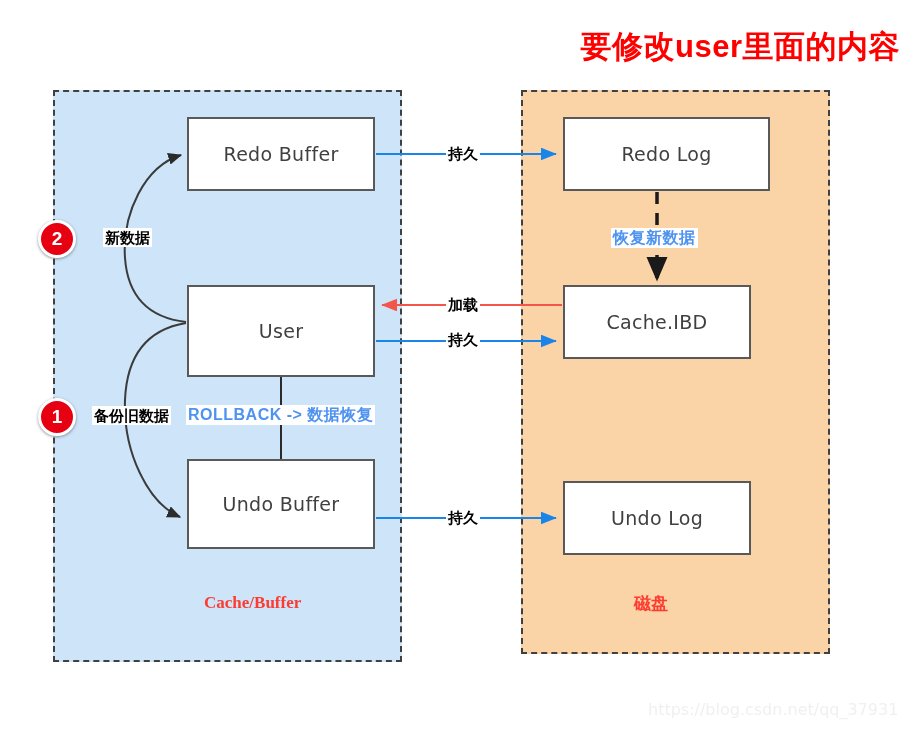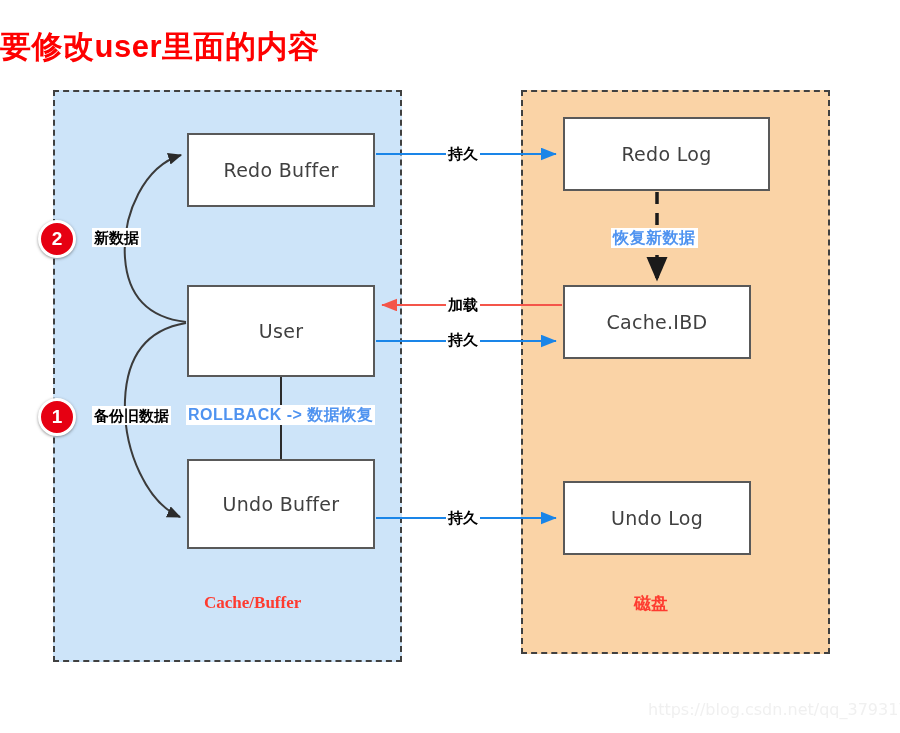--- a/index.html
+++ b/index.html
@@ -17,21 +17,21 @@
     background: #ffffff;
     overflow: hidden;
   }
 
   
   #page-title {
     position: absolute;
     left: 0;
     top: 26px;
     width: 900px;
-    text-align: left;
+    text-align: right;
     color: #fe0000;
     font-size: 31px;
     font-weight: bold;
     letter-spacing: 0.5px;
     white-space: nowrap;
   }
 
   
   .panel {
     position: absolute;
@@ -69,21 +69,21 @@
     background: #ffffff;
     border: 2px solid #595959;
     display: flex;
     align-items: center;
     justify-content: center;
     color: #404040;
     font-size: 19px;
     font-family: "DejaVu Sans", "Liberation Sans", sans-serif;
     letter-spacing: 0.3px;
   }
-  #box-redo-buffer { left: 187px; top: 117px; width: 188px; height: 74px; margin-top: 16px; }
+  #box-redo-buffer { left: 187px; top: 117px; width: 188px; height: 74px; }
   #box-user        { left: 187px; top: 285px; width: 188px; height: 92px; }
   #box-undo-buffer { left: 187px; top: 459px; width: 188px; height: 90px; }
   #box-redo-log    { left: 563px; top: 117px; width: 207px; height: 74px; }
   #box-user-ibd    { left: 563px; top: 285px; width: 188px; height: 74px; }
   #box-undo-log    { left: 563px; top: 481px; width: 188px; height: 74px; }
 
   
   #connectors {
     position: absolute;
     left: 0;
@@ -122,21 +122,21 @@
     color: #000000;
     white-space: nowrap;
     padding: 1px 2px;
     line-height: 1.15;
   }
   .edge-label.blue-text {
     color: #4f93f0;
     font-size: 16px;
     letter-spacing: 0.5px;
   }
-  #lbl-new-data      { left: 92px;  top: 228px; }
+  #lbl-new-data      { left: 103px;  top: 228px; }
   #lbl-backup-old    { left: 92px;  top: 406px; }
   #lbl-rollback      { left: 186px; top: 405px; }
   #lbl-persist-1     { left: 446px; top: 144px; }
   #lbl-load          { left: 446px; top: 295px; }
   #lbl-persist-2     { left: 446px; top: 330px; }
   #lbl-persist-3     { left: 446px; top: 508px; }
   #lbl-recover-new   { left: 611px; top: 228px; }
 
   
   #watermark {

